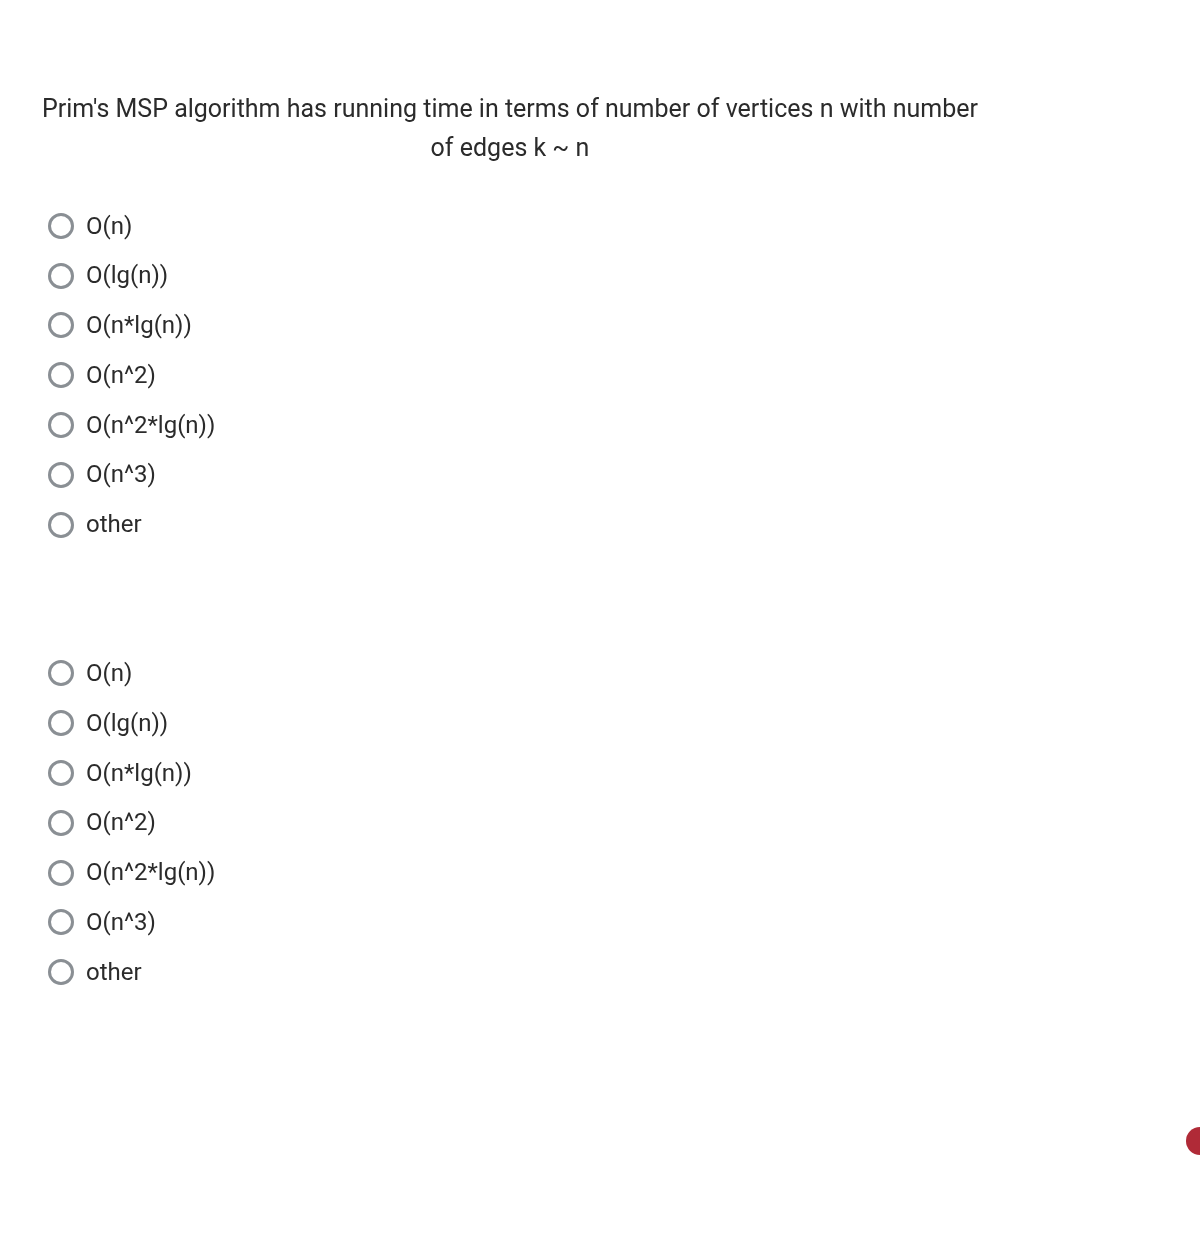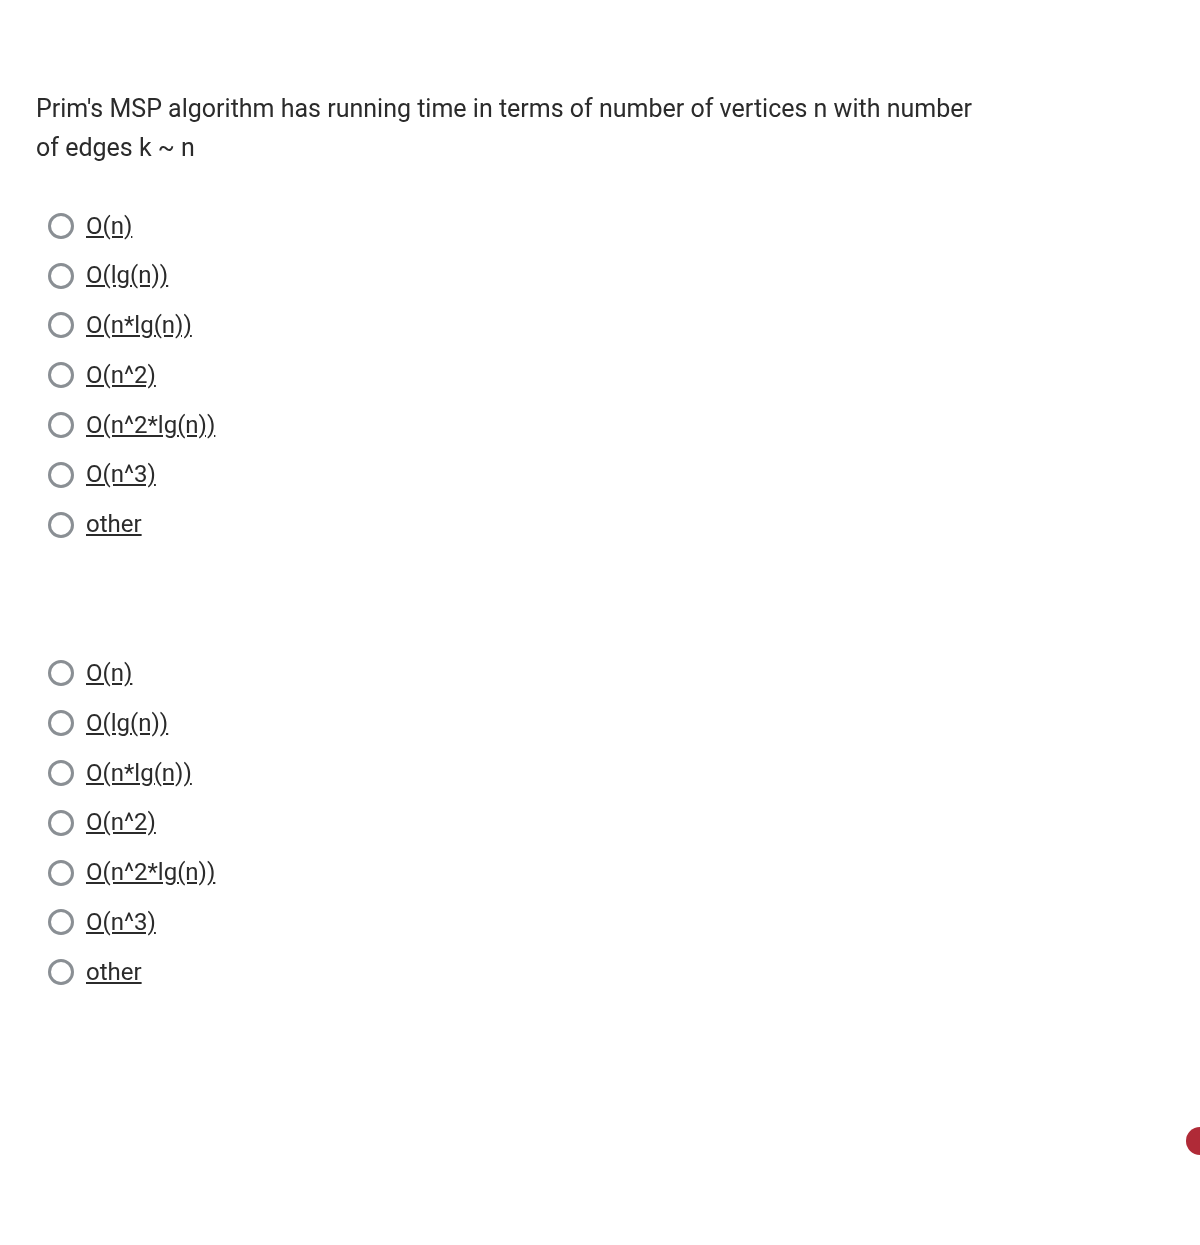--- a/index.html
+++ b/index.html
@@ -7,40 +7,40 @@
     padding: 0;
     width: 1200px;
     background: #ffffff;
     font-family: -apple-system, BlinkMacSystemFont, "Segoe UI", Roboto, "Helvetica Neue", Arial, sans-serif;
     color: #2b2b2b;
   }
   .page {
     padding: 90px 36px 60px 36px;
     box-sizing: border-box;
     width: 1020px;
+    text-align: center;
   }
   .question-block {
     margin-bottom: 120px;
   }
   .question-text {
     font-size: 25px;
     line-height: 1.55;
     color: #2b2b2b;
     margin-bottom: 44px;
     font-weight: 400;
   }
   .options {
     padding-left: 12px;
   }
   .option-row {
     display: flex;
     align-items: center;
     margin-bottom: 21px;
     cursor: pointer;
-    text-decoration: underline;
   }
   .radio {
     width: 26px;
     height: 26px;
     border: 3px solid #8a8f94;
     border-radius: 50%;
     box-sizing: border-box;
     flex: 0 0 auto;
     margin-right: 12px;
     background: #fff;

